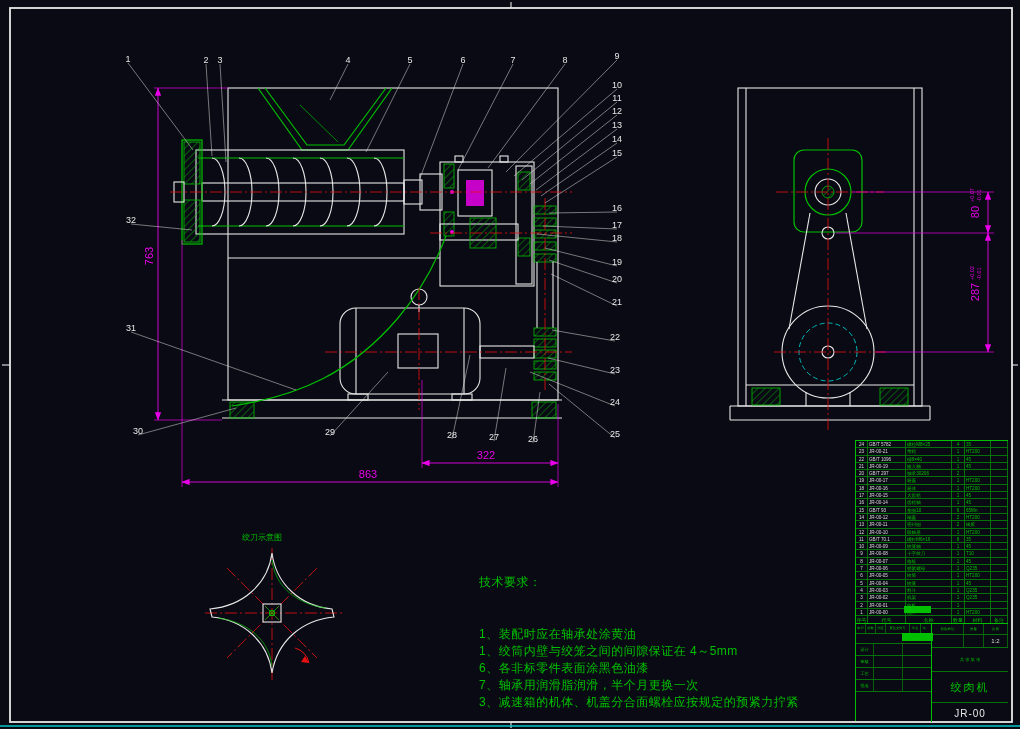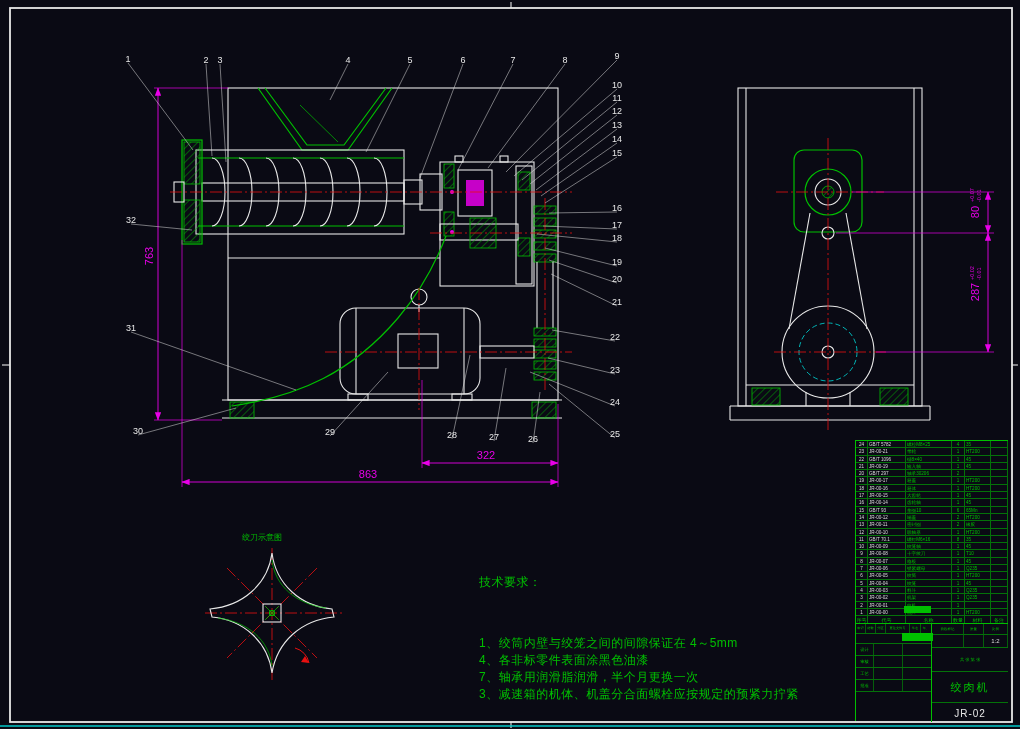--- a/index.html
+++ b/index.html
@@ -20,21 +20,21 @@
   .cys{stroke:var(--cyan);fill:none;stroke-width:1.6;}
   .mg{stroke:var(--magenta);fill:none;stroke-width:0.7;}
   .dimline{stroke:var(--magenta);fill:none;stroke-width:0.9;}
   text.dim{fill:var(--magenta);font-size:11px;font-family:"Liberation Sans",sans-serif;}
   text.dimtol{fill:var(--magenta);font-size:5.5px;font-family:"Liberation Sans",sans-serif;}
   text.callout{fill:var(--line);font-size:9px;font-family:"Liberation Sans",sans-serif;}
   text.glabel{fill:var(--green);font-size:8px;font-family:"Liberation Sans",sans-serif;}
   line.leader{stroke:var(--line);stroke-width:0.55;opacity:.9;}
   .tech{position:absolute;left:479px;top:540px;color:var(--green);
     font-size:12px;line-height:17px;letter-spacing:.5px;white-space:pre;}
-  .tech .title{margin-bottom:10px;}
+  .tech .title{margin-bottom:1px;}
   
   .plist{position:absolute;left:855px;top:440px;width:153px;height:281px;
     border-left:1px solid var(--green);box-sizing:border-box;}
   #parts-rows{border-top:1px solid var(--green);}
   .prow{display:grid;grid-template-columns:12px 38px 46px 13px 26px 17px;height:7.3px;}
   .pcell{border-right:.5px solid rgba(0,200,0,.55);border-bottom:.5px solid rgba(0,200,0,.55);
     overflow:hidden;white-space:nowrap;font-size:4.6px;line-height:7.3px;color:var(--green);padding-left:1px;box-sizing:border-box;}
   .pcell.c0{text-align:center;padding-left:0;color:#dcdcdc;}
   .pcell.c1{color:#dcdcdc;}
   .pcell.c3{text-align:center;padding-left:0;}
@@ -319,21 +319,21 @@
         <text x="138" y="434" class="callout" text-anchor="middle">30</text>
         <line x1="131" y1="332" x2="296" y2="390" class="leader"></line>
         <text x="131" y="331" class="callout" text-anchor="middle">31</text>
         <line x1="131" y1="224" x2="192" y2="230" class="leader"></line>
         <text x="131" y="223" class="callout" text-anchor="middle">32</text>
       </g>
   </svg>
 
   <div class="tech">
     <div class="title">技术要求：</div>
-    <div id="tech-lines"><div class="tline">1、绞筒内壁与绞笼之间的间隙保证在 4～5mm</div><div class="tline">4、各非标零件表面涂黑色油漆</div><div class="tline">7、轴承用润滑脂润滑，半个月更换一次</div><div class="tline">3、减速箱的机体、机盖分合面螺栓应按规定的预紧力拧紧</div></div>
+    <div id="tech-lines"><div class="tline">1、装配时应在轴承处涂黄油</div><div class="tline">1、绞筒内壁与绞笼之间的间隙保证在 4～5mm</div><div class="tline">6、各非标零件表面涂黑色油漆</div><div class="tline">7、轴承用润滑脂润滑，半个月更换一次</div><div class="tline">3、减速箱的机体、机盖分合面螺栓应按规定的预紧力拧紧</div></div>
   </div>
 
   <div class="plist">
     <div id="parts-rows">
         <div class="prow">
           <div class="pcell c0">24</div>
           <div class="pcell c1">GB/T 5782</div>
           <div class="pcell c2">螺栓M8×25</div>
           <div class="pcell c3">4</div>
           <div class="pcell c4">35</div>
@@ -574,18 +574,18 @@
             <div class="stcell">质量</div>
             <div class="stcell">比例</div>
           </div>
         <div class="vrow">
           <div class="vcell"></div>
           <div class="vcell"></div>
           <div class="vcell">1:2</div>
         </div>
         <div class="sheetrow">共 张 第 张</div>
         <div class="namecell">绞肉机</div>
-        <div class="nocell">JR-02</div>
+        <div class="nocell">JR-00</div>
       </div>
     </div>
   </div>
 
 </div>
 
 </body></html>

